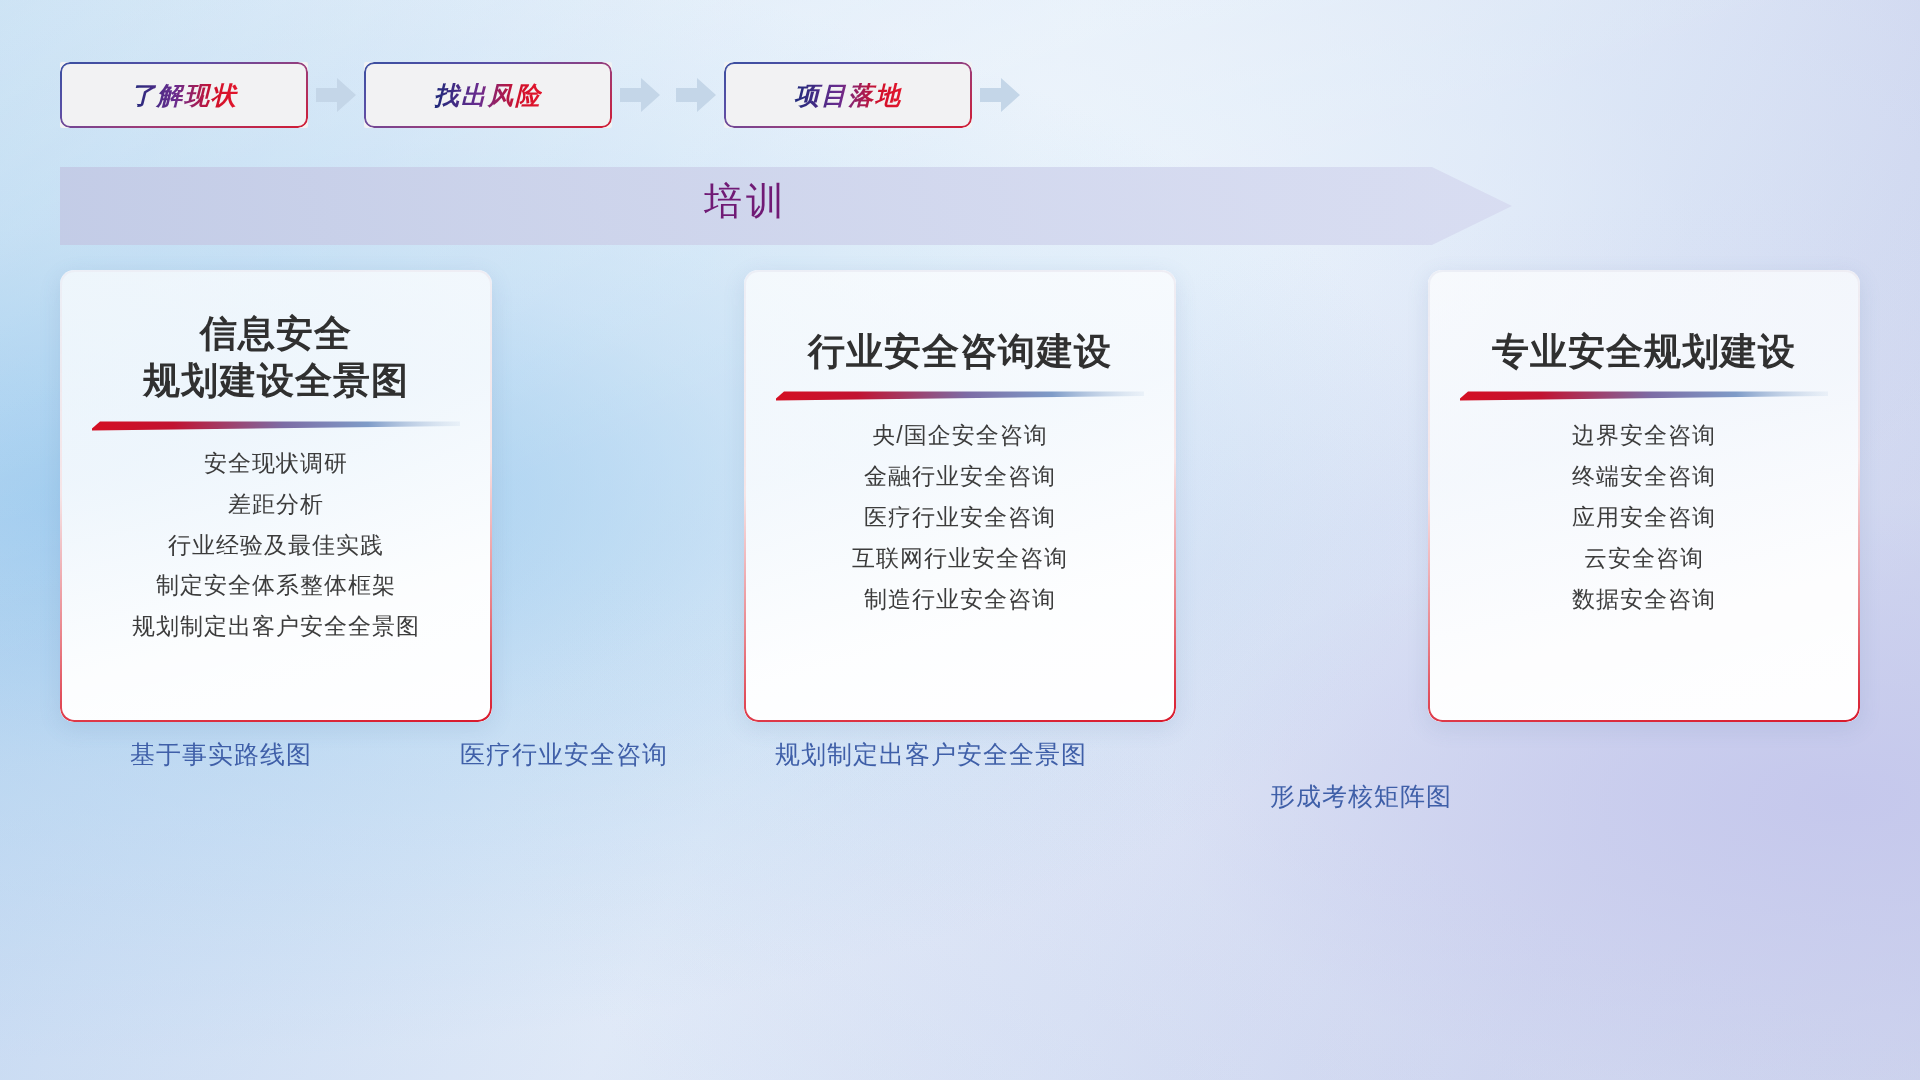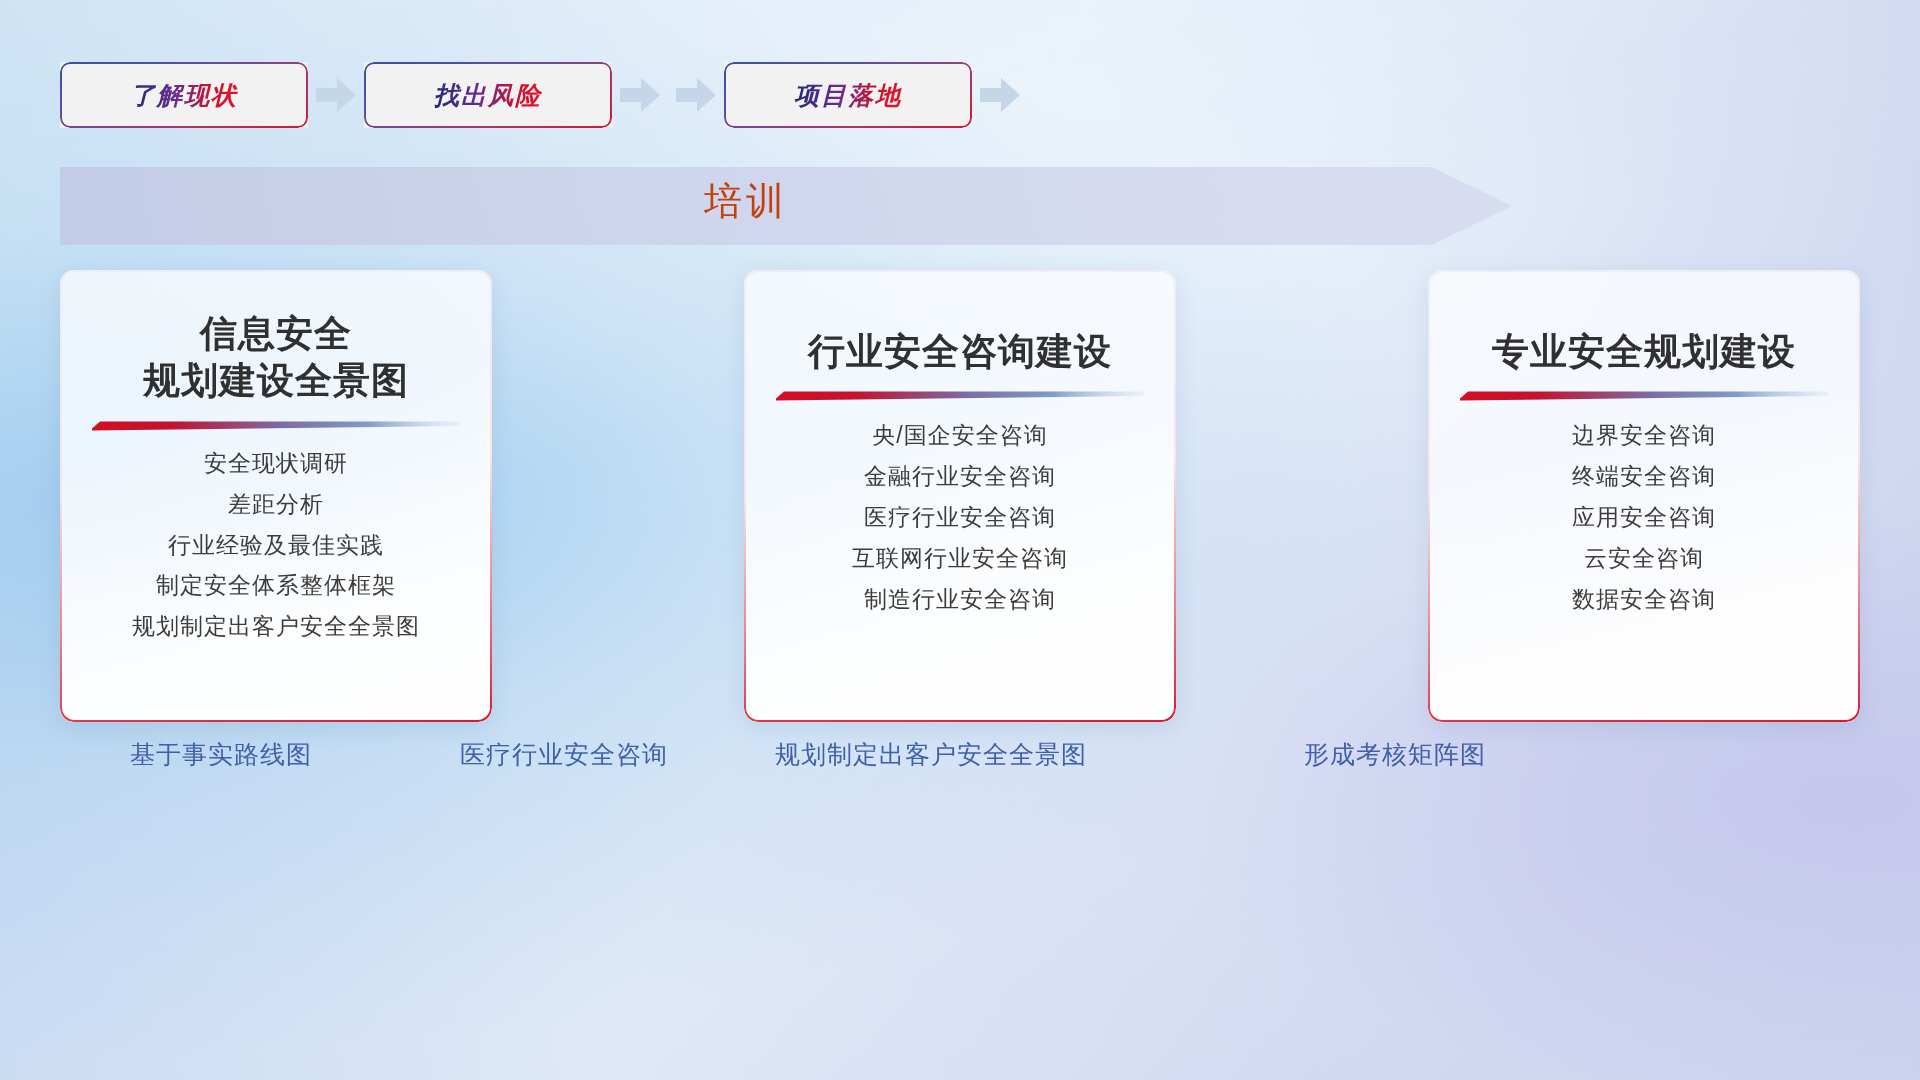--- a/index.html
+++ b/index.html
@@ -61,21 +61,21 @@
   
   #banner{
     position:absolute;left:60px;top:167px;width:1452px;height:78px;
   }
   #banner-shape{
     position:absolute;inset:0;
   }
   #banner-title{
     position:absolute;left:0;right:80px;top:0;height:68px;
     display:flex;align-items:center;justify-content:center;
-    font-size:38px;font-weight:normal;color:#c2410c;letter-spacing:4px;
+    font-size:38px;font-weight:normal;color:#701a75;letter-spacing:4px;
   }
   
   #cards{
     position:absolute;left:60px;top:270px;width:1800px;height:452px;
     display:flex;justify-content:space-between;
   }
   .card{
     width:432px;height:452px;
     border-radius:14px;
     position:relative;
@@ -258,14 +258,14 @@
           <div class="card-list-item">数据安全咨询</div>
         </div>
       </div>
     </div>
   </div>
 
 <div id="bottom-labels">
     <div class="bottom-label" style="left: 70px;">基于事实路线图</div>
     <div class="bottom-label" style="left: 400px;">医疗行业安全咨询</div>
     <div class="bottom-label" style="left: 715px;">规划制定出客户安全全景图</div>
-    <div class="bottom-label" style="left: 1244px;">形成考核矩阵图</div>
+    <div class="bottom-label" style="left: 1210px; margin-top: 42px;">形成考核矩阵图</div>
   </div>
 
 </body></html>

